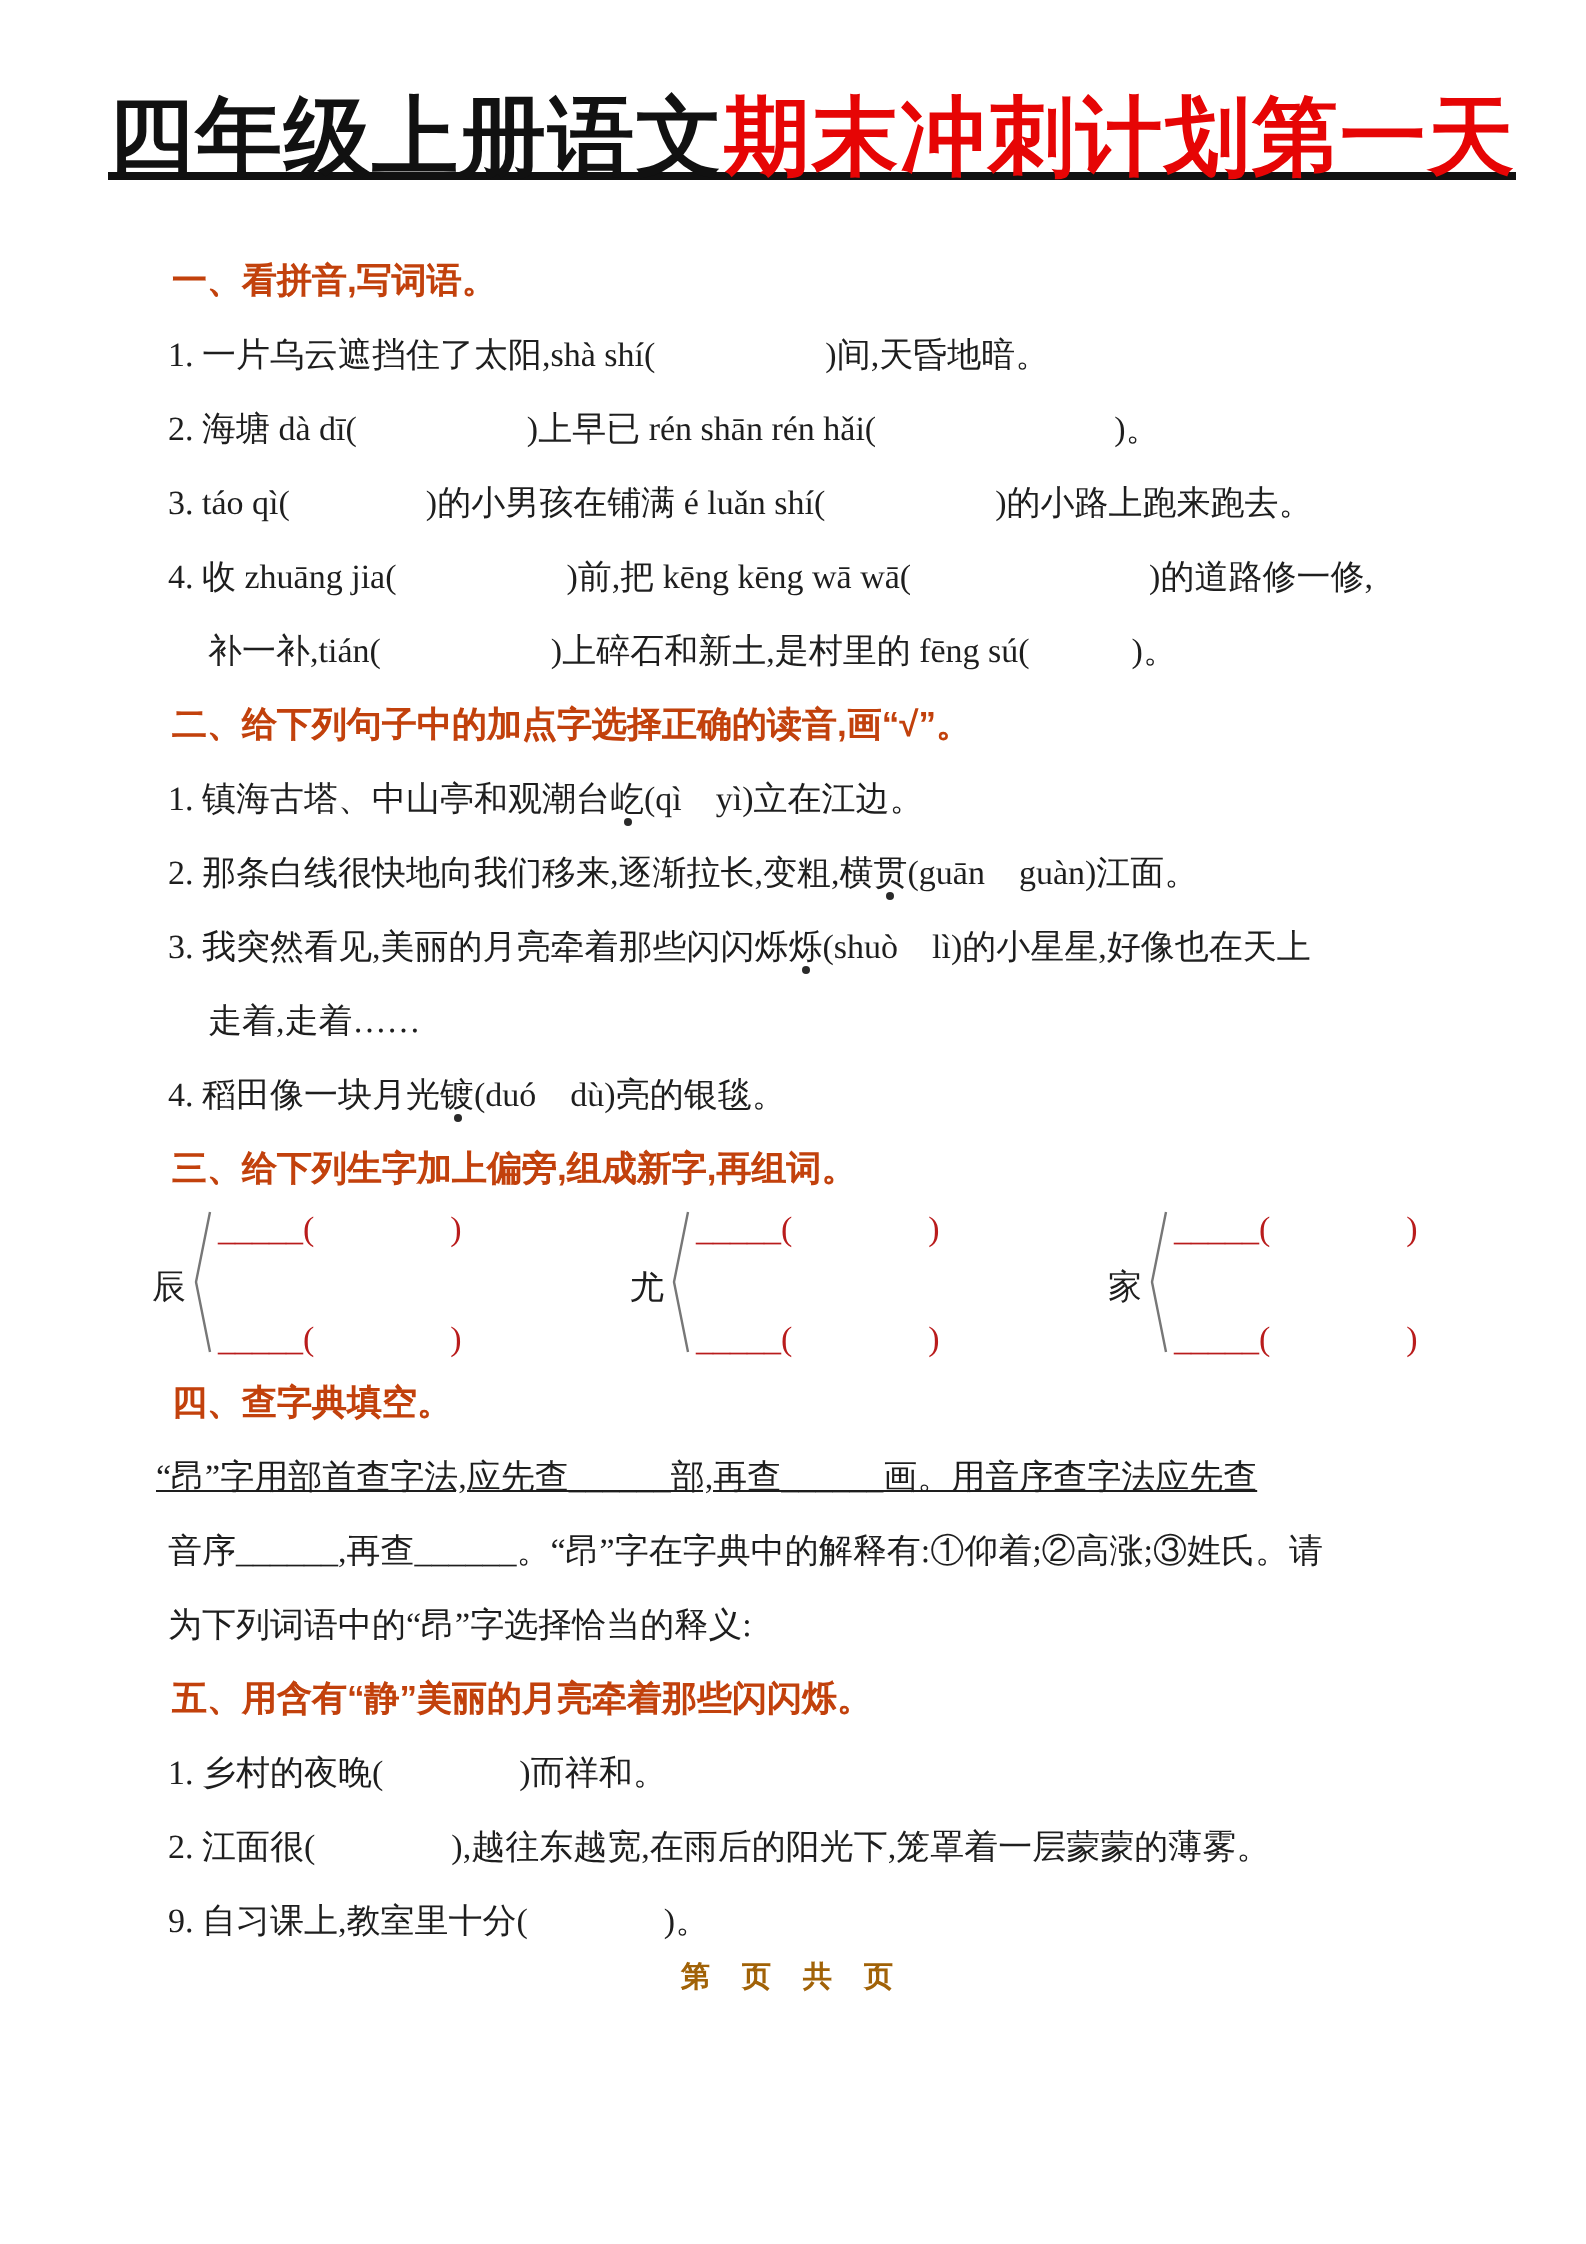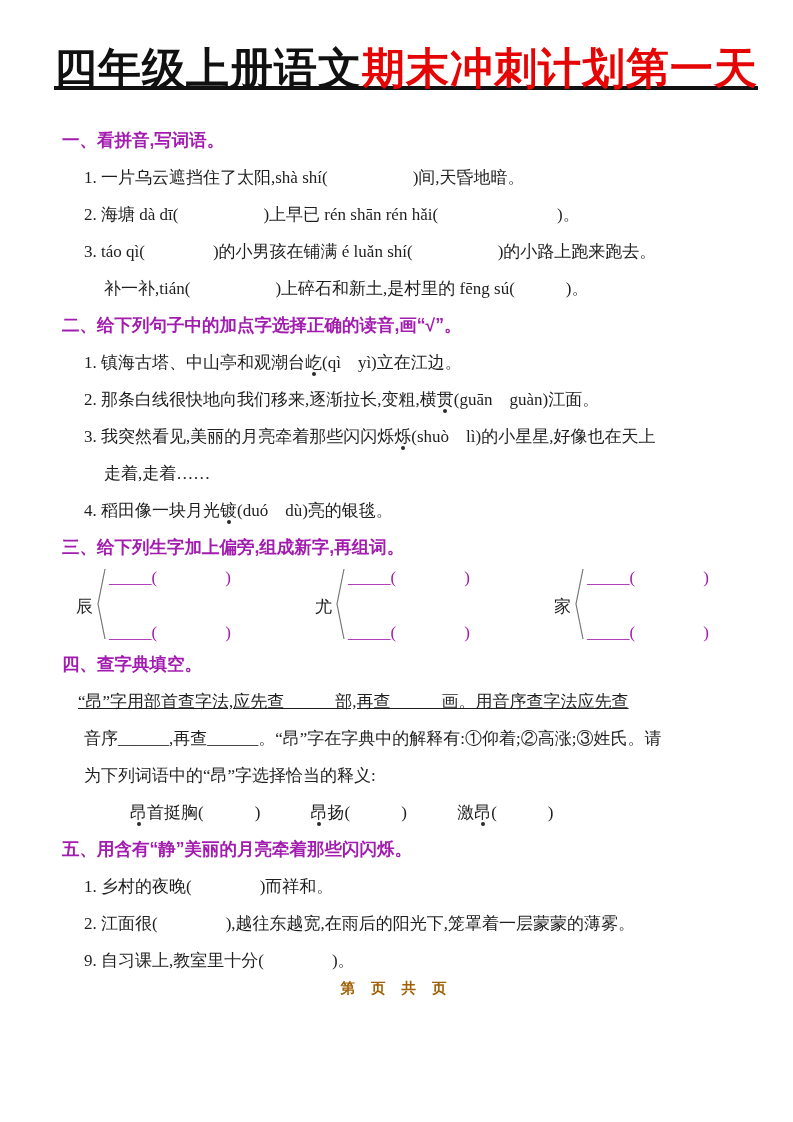--- a/index.html
+++ b/index.html
@@ -3,59 +3,60 @@
 <meta charset="utf-8">
 <style>
   html,body{margin:0;padding:0;background:#ffffff;}
   .page{position:relative;width:793px;height:1122px;background:#ffffff;overflow:hidden;
         font-family:"Liberation Serif","DejaVu Serif",serif;color:#1e1e1e;}
   .title{padding:40px 0 0 54px;white-space:nowrap;
          font-family:"Liberation Sans","DejaVu Sans",sans-serif;
          font-weight:700;font-size:43px;letter-spacing:1px;color:#111;text-decoration:underline;}
   .content{margin-top:24px;}
   .line{height:37px;line-height:37px;white-space:nowrap;font-size:17px;}
-  .h{margin-left:62px;font-family:"Liberation Sans","DejaVu Sans",sans-serif;
-     font-weight:700;font-size:17.5px;color:#a21caf;}
+  .h{margin-left:86px;font-family:"Liberation Sans","DejaVu Sans",sans-serif;
+     font-weight:700;font-size:17.5px;color:#c2410c;}
   .it{margin-left:84px;}
   .cont{margin-left:104px;}
   .para{margin-left:84px;}
   .para1{margin-left:78px;text-decoration:underline;}
   .words{margin-left:130px;}
   .word{display:inline-block;margin-right:46px;}
   
   .dc{position:relative;display:inline-block;}
   .dc::after{content:"";position:absolute;left:50%;bottom:5px;width:4px;height:4px;
              margin-left:-2px;border-radius:50%;background:#2a2a2a;}
   
   .braces{margin-left:76px;height:80px;display:flex;align-items:center;}
   .bgroup{display:flex;align-items:center;width:240px;}
   .bchar{font-size:17px;flex:0 0 auto;}
   .brace{flex:0 0 auto;margin:0 2px;}
   .bcol{display:flex;flex-direction:column;justify-content:space-between;height:74px;
         font-size:17px;}
-  .brow{line-height:1.1;color:#a21caf;}
+  .brow{line-height:1.1;color:#b91c1c;}
   .footer{position:absolute;left:0;right:0;top:1090;text-align:center;
           font-family:"Liberation Sans","DejaVu Sans",sans-serif;
           font-weight:700;font-size:14.5px;letter-spacing:6px;color:#a16207;}
 </style>
 </head>
 <body>
 
 <div class="page">
 
   <div class="title">
     <span>四年级上册语文</span><span style="color: rgb(230, 5, 5);">期末冲刺计划第一天</span>
   </div>
 
   <div class="content">
 
     <div class="line h">一、看拼音,写词语。</div>
     <div class="line it">1. 一片乌云遮挡住了太阳,shà shí(　　　　　)间,天昏地暗。</div>
     <div class="line it">2. 海塘 dà dī(　　　　　)上早已 rén shān rén hǎi(　　　　　　　)。</div>
     <div class="line it">3. táo qì(　　　　)的小男孩在铺满 é luǎn shí(　　　　　)的小路上跑来跑去。</div>
+    <div class="line it">4. 收 zhuāng jia(　　　　　)前,把 kēng kēng wā wā(　　　　　　　)的道路修一修,</div>
     <div class="line cont">补一补,tián(　　　　　)上碎石和新土,是村里的 fēng sú(　　　)。</div>
 
     <div class="line h">二、给下列句子中的加点字选择正确的读音,画“√”。</div>
     <div class="line it"><span>1. 镇海古塔、中山亭和观潮台</span><span class="dc">屹</span><span>(qì　yì)立在江边。</span></div>
     <div class="line it"><span>2. 那条白线很快地向我们移来,逐渐拉长,变粗,横</span><span class="dc">贯</span><span>(guān　guàn)江面。</span></div>
     <div class="line it"><span>3. 我突然看见,美丽的月亮牵着那些闪闪烁</span><span class="dc">烁</span><span>(shuò　lì)的小星星,好像也在天上</span></div>
     <div class="line cont">走着,走着……</div>
     <div class="line it"><span>4. 稻田像一块月光</span><span class="dc">镀</span><span>(duó　dù)亮的银毯。</span></div>
 
     <div class="line h">三、给下列生字加上偏旁,组成新字,再组词。</div>
@@ -89,25 +90,20 @@
           <span class="brow">_____(　　　　)</span>
           <span class="brow">_____(　　　　)</span>
         </span>
       </div>
     </div>
 
     <div class="line h">四、查字典填空。</div>
     <div class="line para1">“昂”字用部首查字法,应先查______部,再查______画。用音序查字法应先查</div>
     <div class="line para">音序______,再查______。“昂”字在字典中的解释有:①仰着;②高涨;③姓氏。请</div>
     <div class="line para">为下列词语中的“昂”字选择恰当的释义:</div>
-    <div class="line words">
-      <span class="word"><span class="dc">昂</span><span>首挺胸(　　　)</span></span>
-      <span class="word"><span class="dc">昂</span><span>扬(　　　)</span></span>
-      <span class="word"><span>激</span><span class="dc">昂</span><span>(　　　)</span></span>
-    </div>
 
     <div class="line h">五、用含有“静”美丽的月亮牵着那些闪闪烁。</div>
     <div class="line it">1. 乡村的夜晚(　　　　)而祥和。</div>
     <div class="line it">2. 江面很(　　　　),越往东越宽,在雨后的阳光下,笼罩着一层蒙蒙的薄雾。</div>
     <div class="line it">9. 自习课上,教室里十分(　　　　)。</div>
 
   </div>
 
   <div class="footer">第 页 共 页</div>
 

